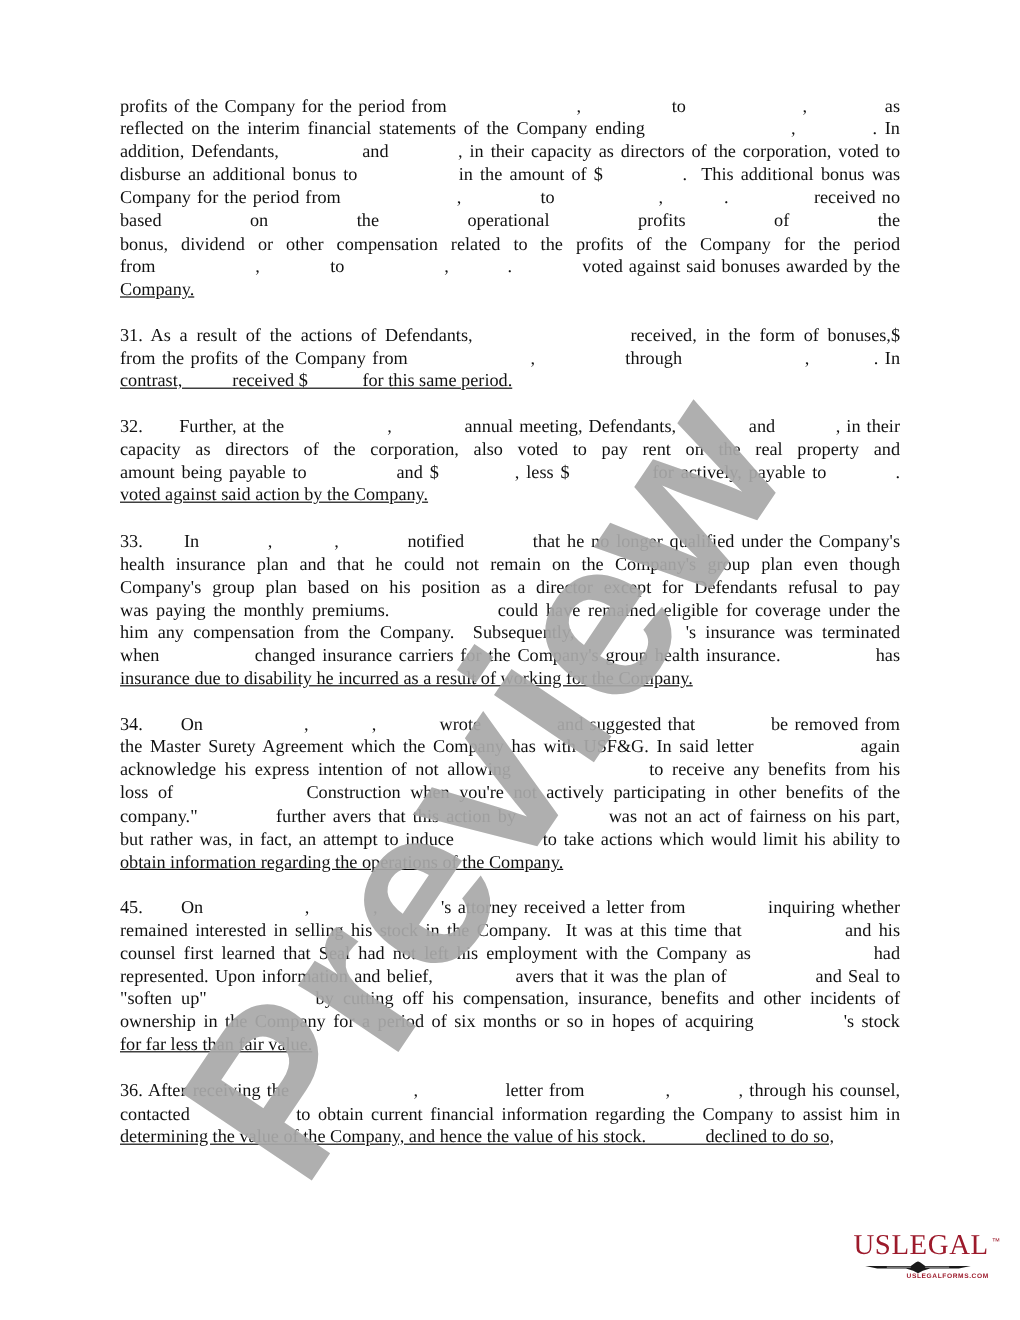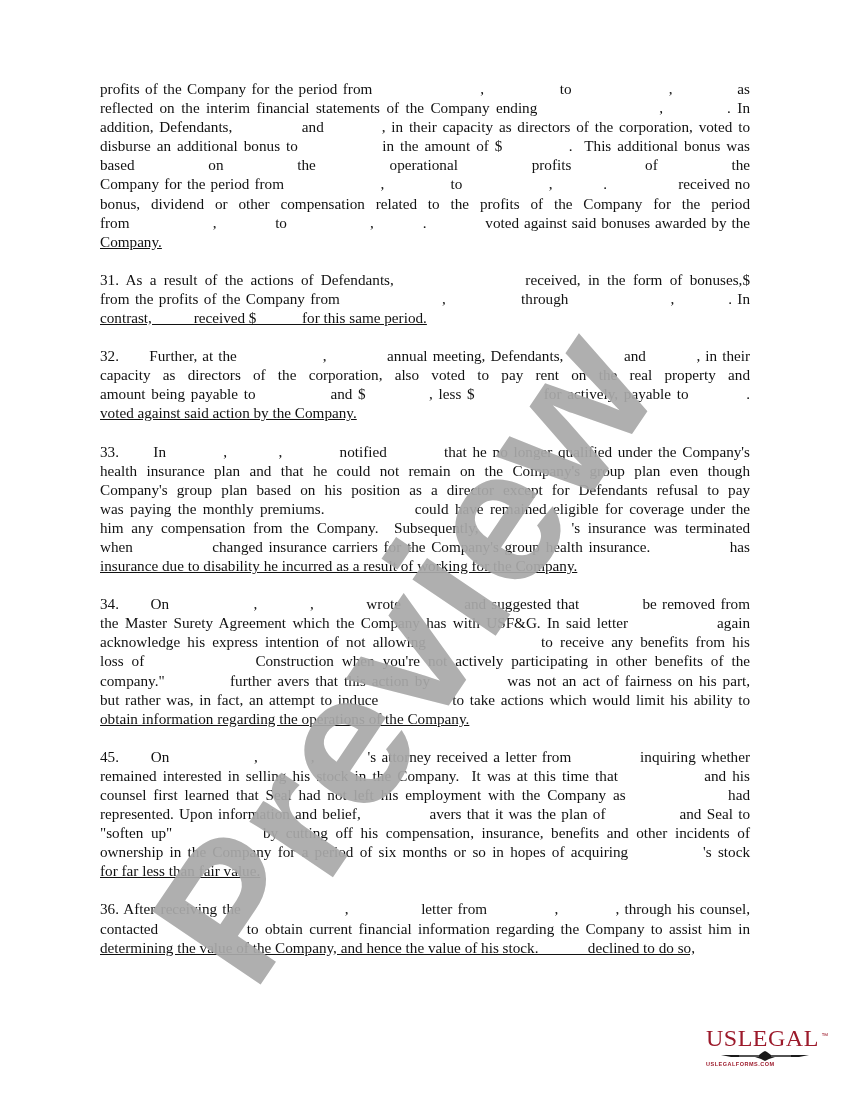--- a/index.html
+++ b/index.html
@@ -14,41 +14,41 @@
   .line { display: block; text-align: justify; text-align-last: justify; white-space: pre-wrap; }
   .line.last { text-align-last: left; text-decoration: underline; }
   .watermark {
     position: absolute; left: 95px; top: 470px;
     font-family: "Liberation Sans", "DejaVu Sans", sans-serif;
     font-weight: bold; font-size: 190px; color: #a9a9a9; opacity: 0.93;
     transform: rotate(-56deg); transform-origin: 0 0; letter-spacing: 2px;
     pointer-events: none; white-space: nowrap; line-height: 1;
     top: 905px; left: 120px;
   }
-  .logo { position: absolute; left: 706px; top: 1026px; width: 118px; height: 44px; text-align: left; }
+  .logo { position: absolute; left: 706px; top: 1026px; width: 118px; height: 44px; text-align: right; }
   .logo-main {
     font-family: "Liberation Serif", "DejaVu Serif", serif; font-size: 24px; letter-spacing: 0.5px;
     color: #9c1a2b; line-height: 24px; display: inline-block; position: relative;
   }
   .logo-tm { position: absolute; right: -10px; top: -2px; font-size: 7px; color: #9c1a2b; font-family: "Liberation Sans", sans-serif; }
   .logo-eagle { display: block; margin: 1px auto 0 auto; }
   .logo-url { font-family: "Liberation Sans", "DejaVu Sans", sans-serif; font-size: 5.5px; font-weight: bold; color: #9c1a2b; letter-spacing: 0.5px; line-height: 7px; }
 </style>
 </head>
 <body>
 
 <div class="page">
   <div class="text-col" id="text-col">
       <div class="para">
         <span class="line">profits of the Company for the period from                    ,              to                  ,            as</span>
         <span class="line">reflected on the interim financial statements of the Company ending                   ,          . In</span>
         <span class="line">addition, Defendants,            and          , in their capacity as directors of the corporation, voted to</span>
         <span class="line">disburse an additional bonus to              in the amount of $           .  This additional bonus was</span>
+        <span class="line">Company for the period from                   ,             to                 ,          .              received no</span>
         <span class="line">based on the operational profits of the</span>
-        <span class="line">Company for the period from                   ,             to                 ,          .              received no</span>
         <span class="line">bonus, dividend or other compensation related to the profits of the Company for the period</span>
         <span class="line">from                 ,            to                 ,          .            voted against said bonuses awarded by the</span>
         <span class="line last">Company.</span>
       </div>
       <div class="para">
         <span class="line">31. As a result of the actions of Defendants,                  received, in the form of bonuses,$</span>
         <span class="line">from the profits of the Company from                   ,              through                   ,          . In</span>
         <span class="line last">contrast,           received $            for this same period.</span>
       </div>
       <div class="para">

